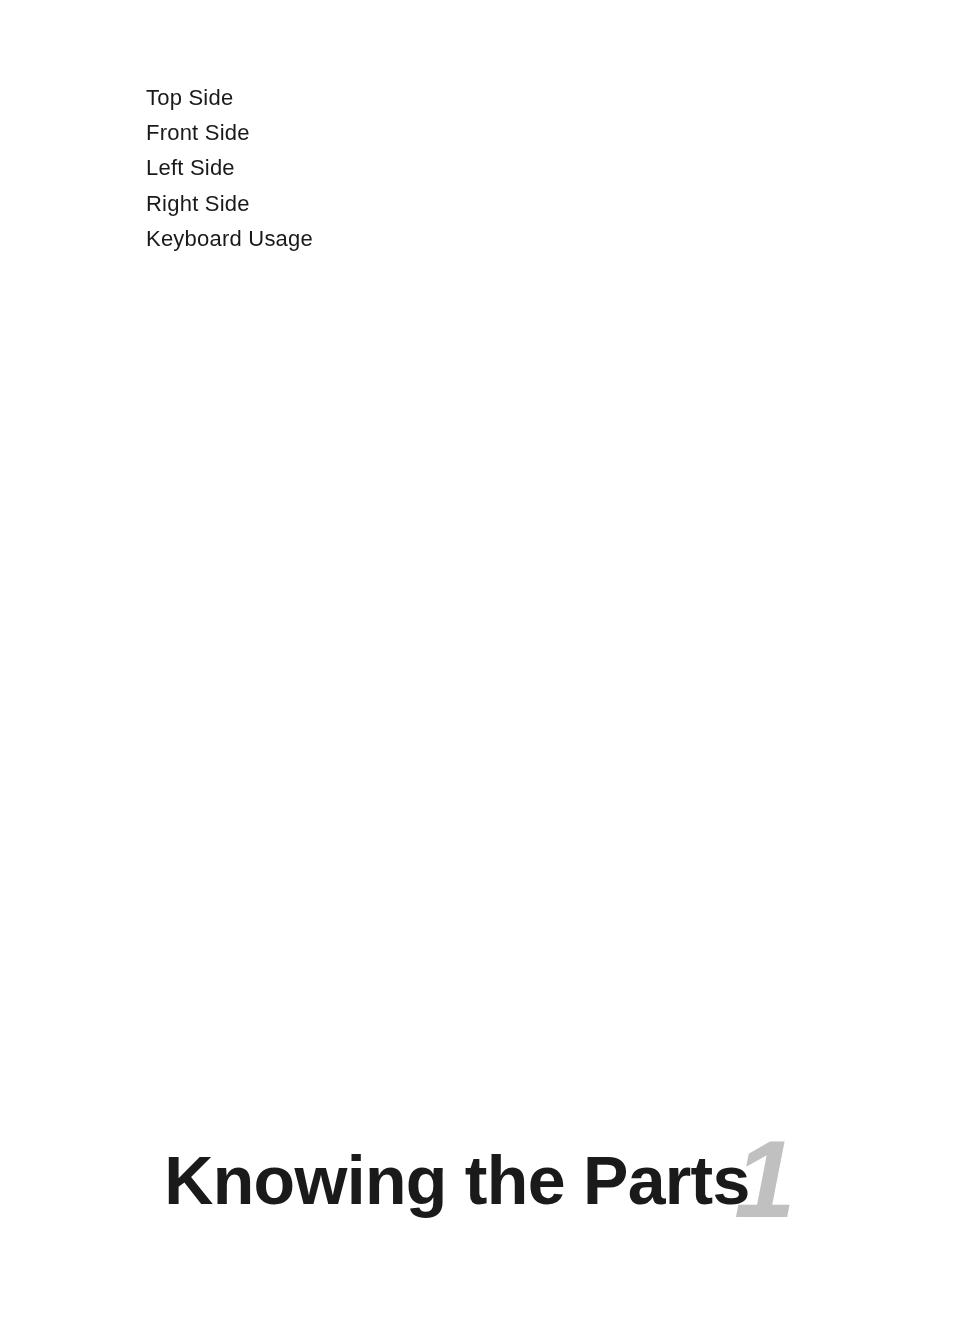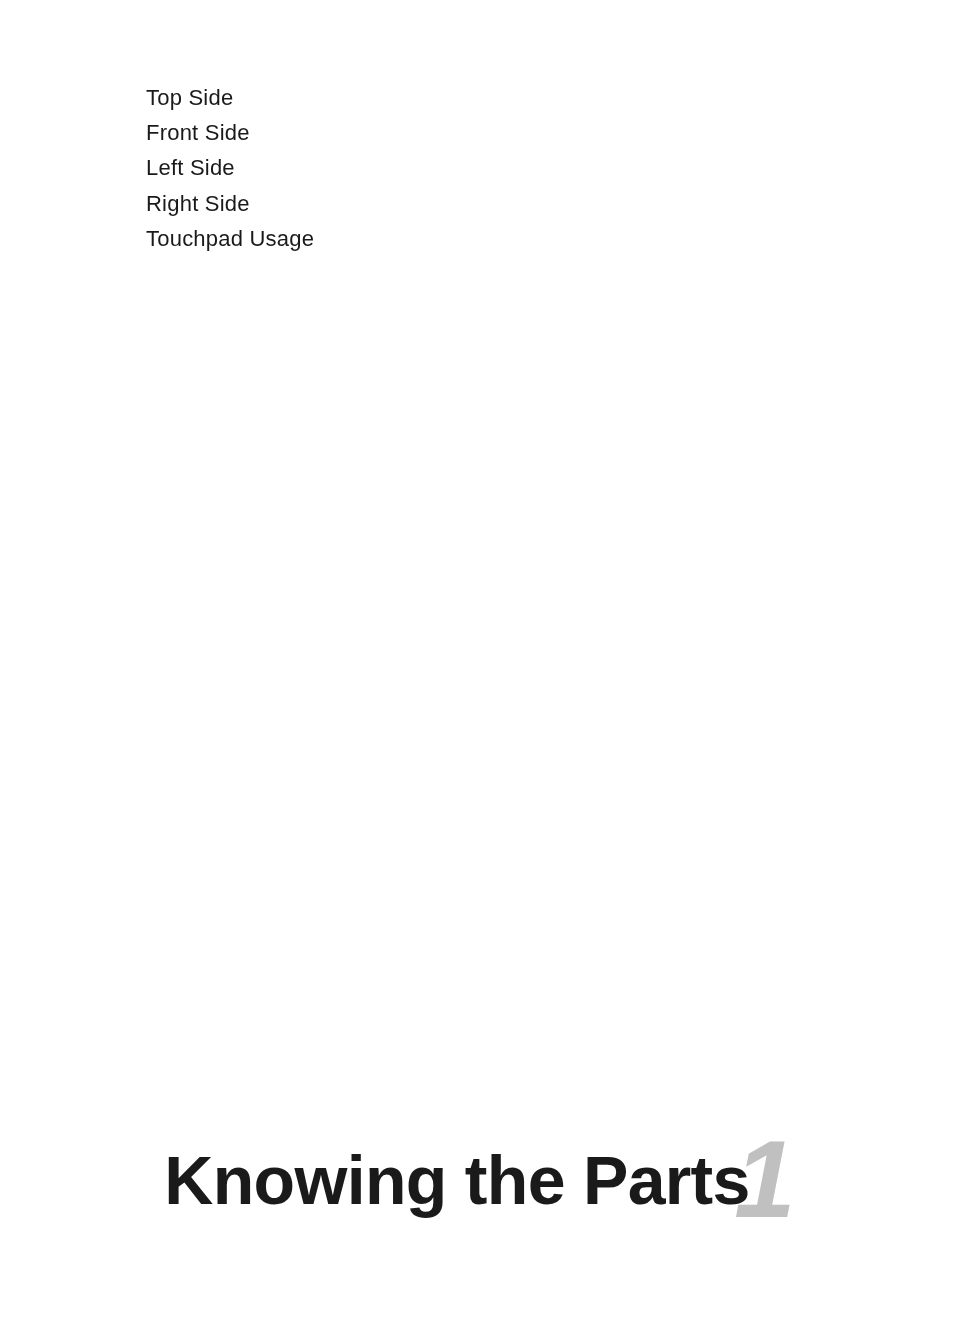--- a/index.html
+++ b/index.html
@@ -73,21 +73,21 @@
     }
   </style>
 </head>
 <body>
 
 <div class="toc-section">
 <span class="toc-item">Top Side</span>
     <span class="toc-item">Front Side</span>
     <span class="toc-item">Left Side</span>
     <span class="toc-item">Right Side</span>
-    <span class="toc-item">Touchpad Usage</span>
+    <span class="toc-item">Keyboard Usage</span>
   </div>
 
 <div class="chapter-section">
   <div class="chapter-title">
     <span class="chapter-title-text">Knowing the Parts</span>
     <span class="chapter-number">1</span>
   </div>
 </div>
 
 </body></html>

